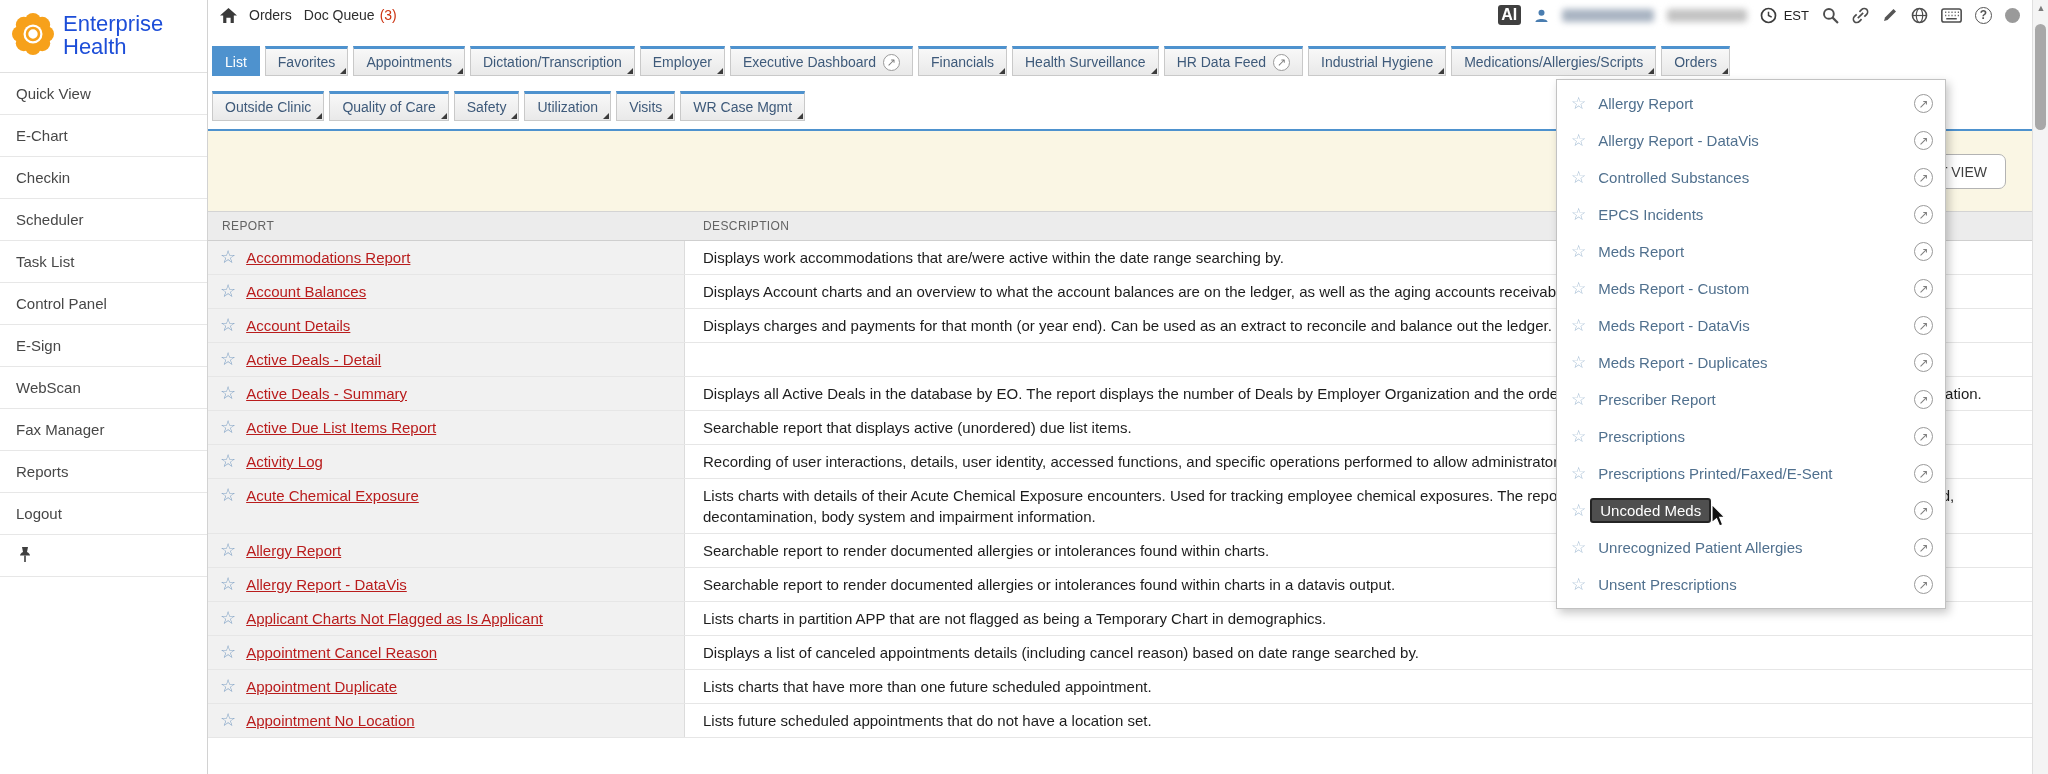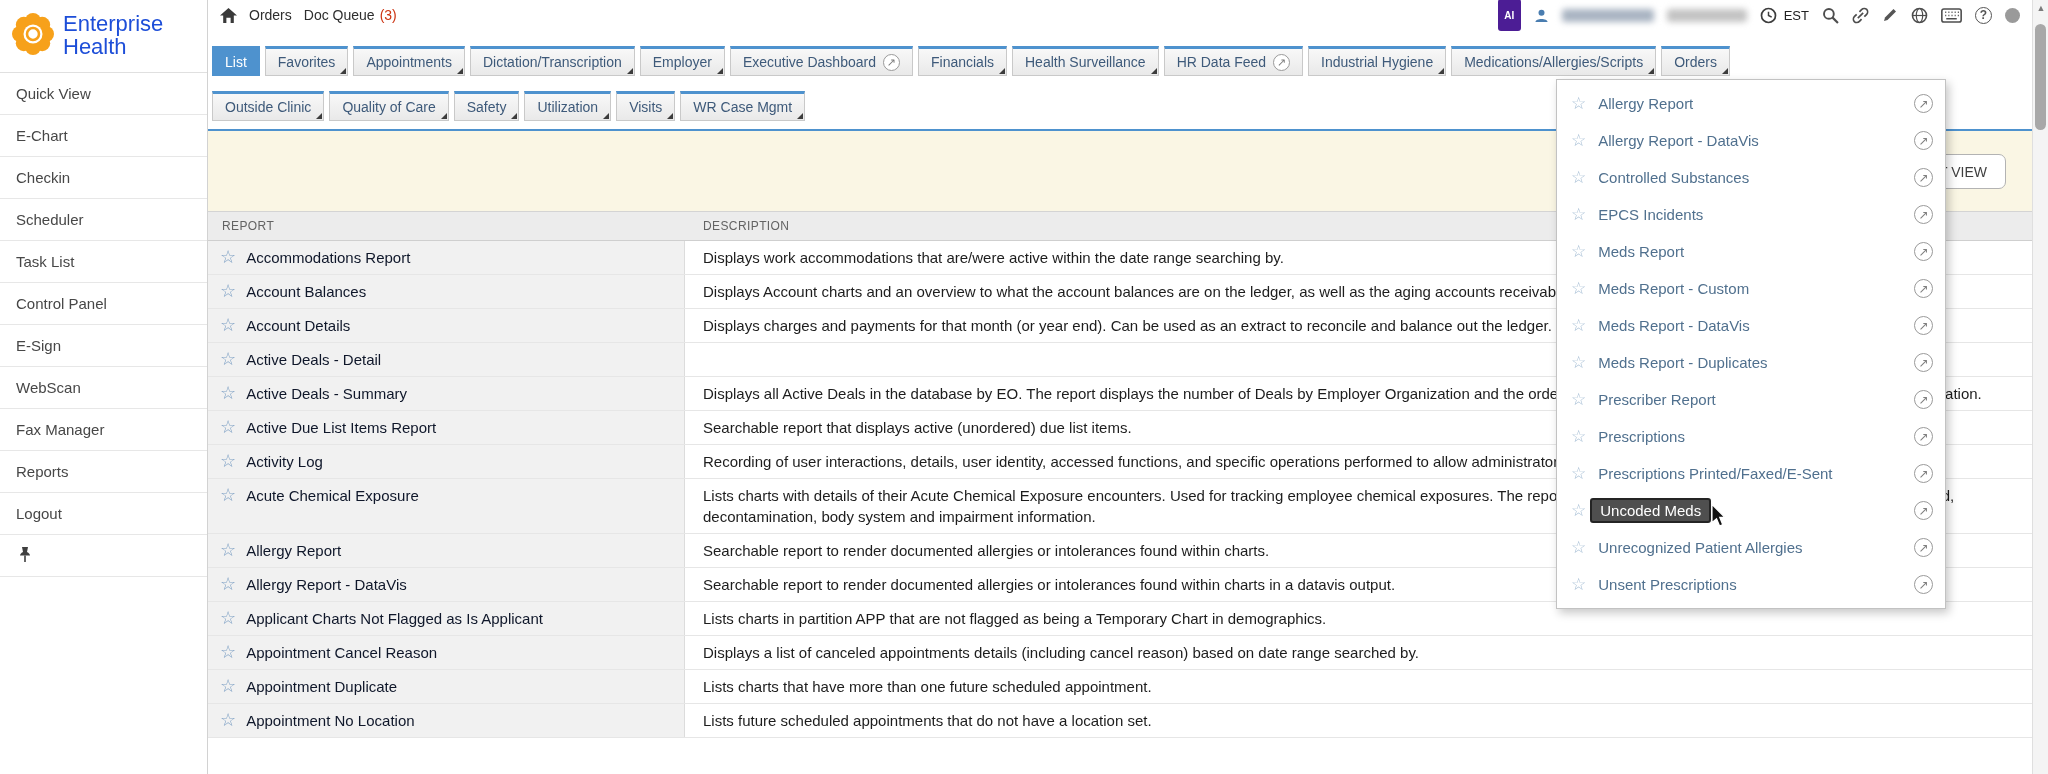--- a/index.html
+++ b/index.html
@@ -16,21 +16,21 @@
   .side-list { border-top: 1px solid #e0e0e0; }
   .side-item { height: 42px; display: flex; align-items: center; padding-left: 16px; font-size: 15px; color: #474747; border-bottom: 1px solid #e7e7e7; cursor: pointer; }
   .side-item.pin-row { padding-left: 18px; }
 
   
   .topbar { position: absolute; left: 208px; top: 0; right: 16px; height: 30px; display: flex; align-items: center; background: #fff; }
   .home-ic { margin-left: 12px; display: flex; }
   .crumb { font-size: 14px; color: #2e2e2e; margin-left: 12px; cursor: pointer; }
   .crumb-count { font-size: 14px; color: #cc3311; margin-left: 5px; }
   .top-right { margin-left: auto; display: flex; align-items: center; gap: 13px; padding-right: 12px; }
-  .ai-badge { width: 23px; height: 32px; background: #4c1d95; color: #fff; font-size: 10px; font-weight: bold; border-radius: 3px; display: flex; align-items: center; justify-content: center; cursor: pointer; }
+  .ai-badge { width: 23px; height: 20px; background: #404040; color: #fff; font-size: 16px; font-weight: bold; border-radius: 3px; display: flex; align-items: center; justify-content: center; cursor: pointer; }
   .blur-bar { height: 13px; border-radius: 3px; filter: blur(3px); }
   .blur-a { width: 92px; background: #a9b4c2; }
   .blur-b { width: 80px; background: #c3c3c3; }
   .tz { font-size: 13px; color: #222; margin-left: -6px; }
   .help-circ { width: 17px; height: 17px; border: 1.5px solid #555; border-radius: 50%; color: #555; font-size: 12px; font-weight: bold; display: flex; align-items: center; justify-content: center; cursor: pointer; }
   .gray-dot { width: 15px; height: 15px; border-radius: 50%; background: #9a9a9a; cursor: pointer; }
   .tb-ic { display: flex; cursor: pointer; }
 
   
   .tabs { position: absolute; left: 212px; top: 46px; z-index: 5; }
@@ -55,21 +55,21 @@
   
   .table { position: absolute; left: 208px; top: 211px; right: 16px; }
   .thead { display: flex; background: #ececec; border-top: 1px solid #d4d4d4; border-bottom: 1px solid #cfcfcf; }
   .th { font-size: 12px; color: #636363; letter-spacing: .4px; padding: 7px 14px; }
   .th-report { width: 477px; }
   .th-desc { flex: 1; padding-left: 18px; }
   .trow { display: flex; border-bottom: 1px solid #e6e6e6; background: #fff; }
   .cell-r { width: 477px; background: #f1f1f1; border-right: 1px solid #dcdcdc; padding: 6px 8px 6px 12px;
             display: flex; gap: 10px; align-items: flex-start; }
   .fav-star { color: #82a3c6; font-size: 18px; line-height: 21px; cursor: pointer; }
-  .rlink { font-size: 15px; color: #0f172a; line-height: 21px; cursor: pointer; }
+  .rlink { font-size: 15px; color: #b91c1c; text-decoration: underline; line-height: 21px; cursor: pointer; }
   .cell-d { flex: 1; padding: 6px 10px 6px 18px; font-size: 15px; color: #1d1d1d; line-height: 21px; }
 
   
   .dropdown { position: absolute; left: 1556px; top: 79px; width: 390px; background: #fff;
               border: 1px solid #c2c2c2; box-shadow: 3px 4px 9px rgba(0,0,0,.22); z-index: 40; padding: 5px 0; }
   .dd-item { height: 37px; display: flex; align-items: center; padding: 0 12px 0 14px; font-size: 15px; color: #50708e; cursor: pointer; }
   .dd-star { color: #a9c0d6; font-size: 17px; margin-right: 12px; }
   .dd-label { flex: 1; }
   .dd-circ { width: 19px; height: 19px; min-width: 19px; border: 1px solid #9a9a9a; border-radius: 50%; color: #7f7f7f;
              display: flex; align-items: center; justify-content: center; font-size: 12px; }

